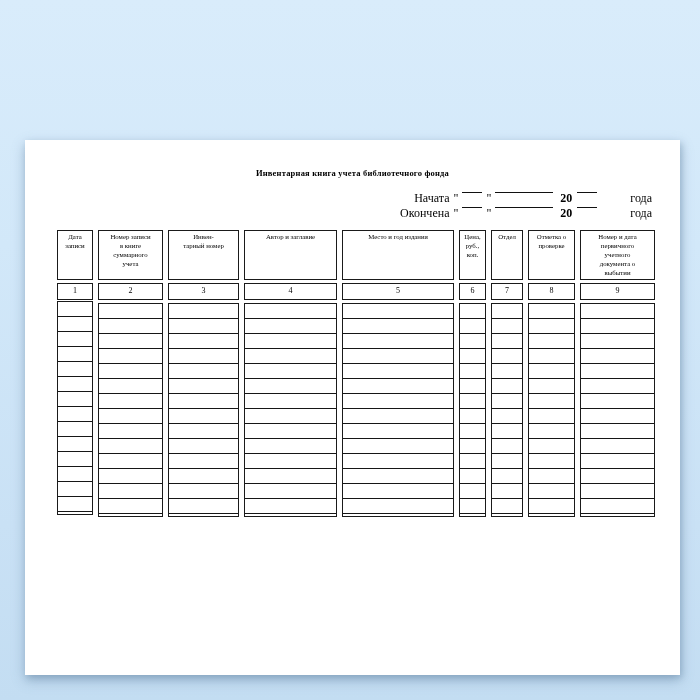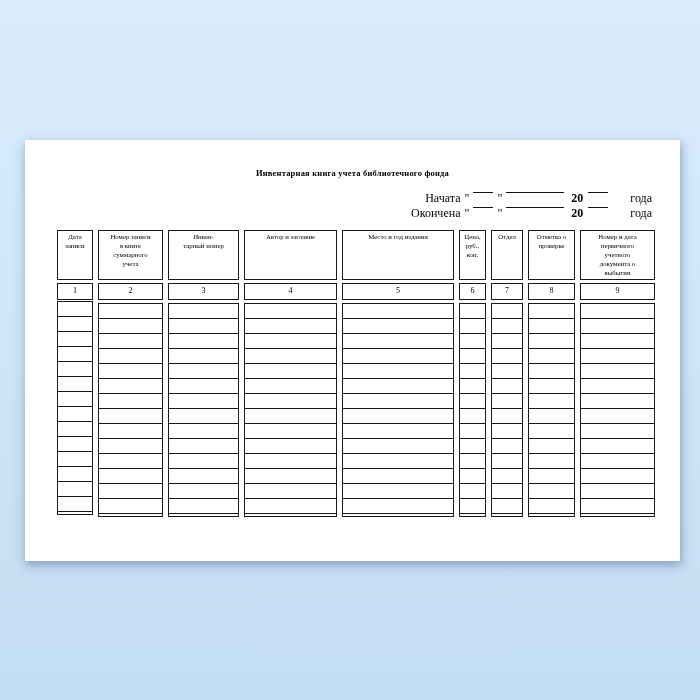--- a/index.html
+++ b/index.html
@@ -3,37 +3,37 @@
 <meta charset="utf-8">
 <style>
   * { margin:0; padding:0; box-sizing:border-box; }
   html,body { width:700px; height:700px; overflow:hidden; }
   body {
     background: linear-gradient(180deg,#d9ecfb 0%, #d2e8f9 35%, #c9e1f5 75%, #c3ddf2 100%);
     font-family:"Liberation Serif","DejaVu Serif",serif;
     position:relative;
   }
   .paper {
-    position:absolute; left:25px; top:140px; width:655px; height:421px;
+    position:absolute; left:25px; top:140px; width:655px; height:535px;
     background:#ffffff;
     box-shadow: 0 5px 12px rgba(96,128,160,0.45), 2px 3px 6px rgba(110,140,170,0.35);
   }
   .title {
     position:absolute; top:28px; left:0; right:0; text-align:center;
     font-weight:bold; font-size:8.5px; color:#000; letter-spacing:0.2px;
   }
   
   .dates { position:absolute; top:51px; right:28px; }
   .drow { display:flex; align-items:flex-start; height:15px; font-size:12px; color:#000; }
   .dlabel { min-width:52px; text-align:right; margin-bottom:1px; }
   .q { margin:0 4px 1px 4px; }
   .ul { border-bottom:1.2px solid #111; height:2px; }
   .u20 { width:20px; } .u58 { width:58px; }
   .yr { margin:0 5px 1px 7px;font-weight:bold; }
-  .suffix { margin-left:22px; margin-bottom:1px; }
+  .suffix { margin-left:33px; margin-bottom:1px; }
   
   .grid { position:absolute; left:32px; top:90px; display:flex; gap:5px; }
   .colstack { display:flex; flex-direction:column; gap:3px; }
   .colstack:nth-child(1){ width:36px; }
   .colstack:nth-child(2){ width:65px; }
   .colstack:nth-child(3){ width:71px; }
   .colstack:nth-child(4){ width:93px; }
   .colstack:nth-child(5){ width:112px; }
   .colstack:nth-child(6){ width:27px; }
   .colstack:nth-child(7){ width:32px; }

